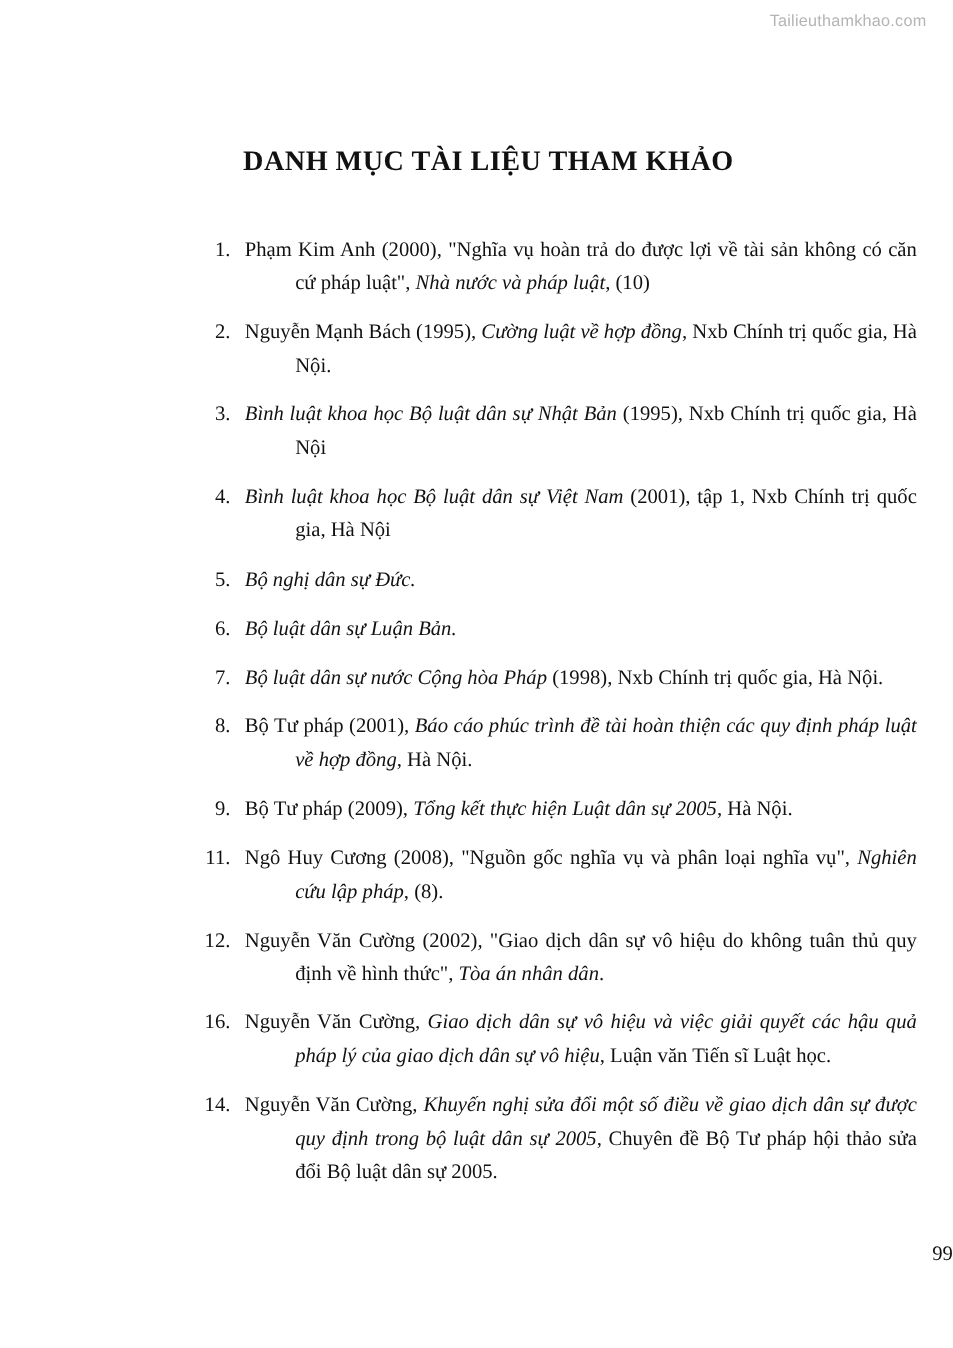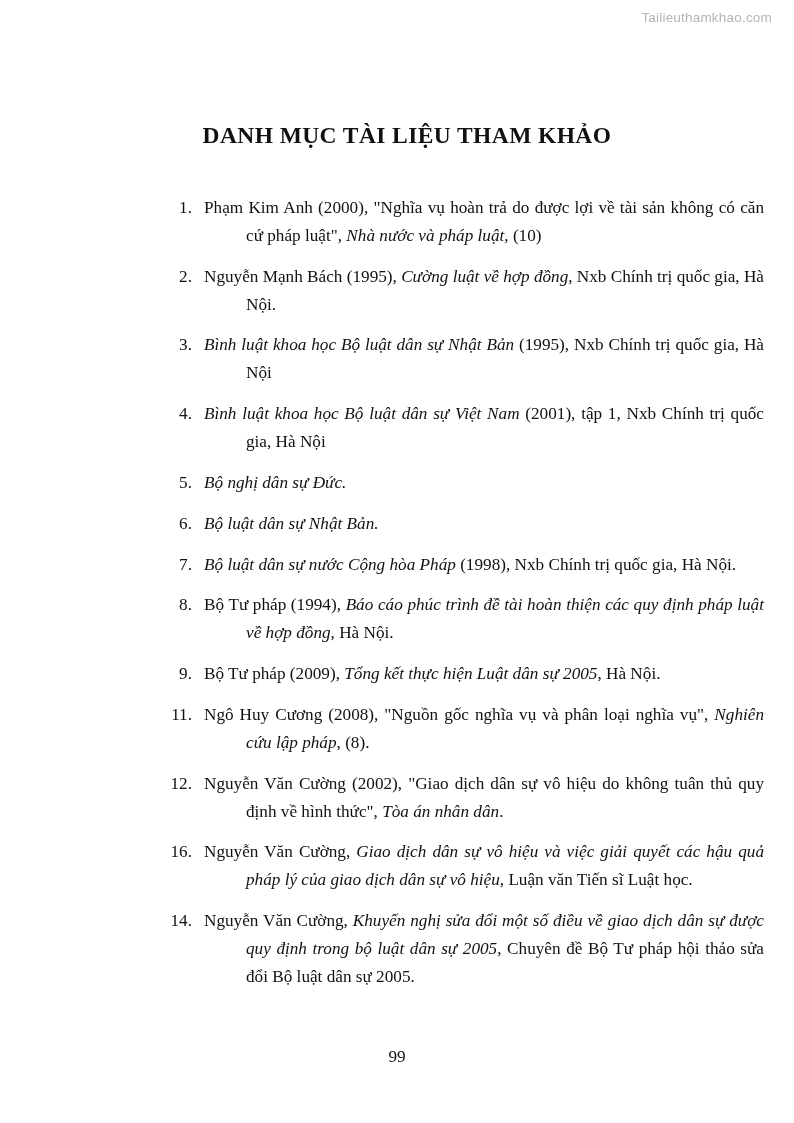--- a/index.html
+++ b/index.html
@@ -93,23 +93,22 @@
   em.t {
     font-style: italic;
   }
 
   
   .page-number {
     position: absolute;
     top: 1035px;
     left: 0;
     width: 794px;
-    text-align: center;
+    text-align: right;
     font-size: 17.2px;
-    margin-top: 12px;
   }
 </style>
 </head>
 <body>
 
 <div class="page">
 
   <div class="watermark">Tailieuthamkhao.com</div>
 
   <h1 class="doc-title">DANH MỤC TÀI LIỆU THAM KHẢO</h1>
@@ -130,29 +129,29 @@
       <li class="ref-item">
         <span class="ref-num">4.</span>
         <span class="ref-body"><em class="t">Bình luật khoa học Bộ luật dân sự Việt Nam</em><span> (2001), tập 1, Nxb Chính trị quốc gia, Hà Nội</span></span>
       </li>
       <li class="ref-item">
         <span class="ref-num">5.</span>
         <span class="ref-body"><em class="t">Bộ nghị dân sự Đức.</em></span>
       </li>
       <li class="ref-item">
         <span class="ref-num">6.</span>
-        <span class="ref-body"><em class="t">Bộ luật dân sự Nhật Bản.</em></span>
+        <span class="ref-body"><em class="t">Bộ luật dân sự Luận Bản.</em></span>
       </li>
       <li class="ref-item">
         <span class="ref-num">7.</span>
         <span class="ref-body"><em class="t">Bộ luật dân sự nước Cộng hòa Pháp</em><span> (1998), Nxb Chính trị quốc gia, Hà Nội.</span></span>
       </li>
       <li class="ref-item">
         <span class="ref-num">8.</span>
-        <span class="ref-body"><span>Bộ Tư pháp (1994), </span><em class="t">Báo cáo phúc trình đề tài hoàn thiện các quy định pháp luật về hợp đồng</em><span>, Hà Nội.</span></span>
+        <span class="ref-body"><span>Bộ Tư pháp (2001), </span><em class="t">Báo cáo phúc trình đề tài hoàn thiện các quy định pháp luật về hợp đồng</em><span>, Hà Nội.</span></span>
       </li>
       <li class="ref-item">
         <span class="ref-num">9.</span>
         <span class="ref-body"><span>Bộ Tư pháp (2009), </span><em class="t">Tổng kết thực hiện Luật dân sự 2005</em><span>, Hà Nội.</span></span>
       </li>
       <li class="ref-item">
         <span class="ref-num">11.</span>
         <span class="ref-body"><span>Ngô Huy Cương (2008), "Nguồn gốc nghĩa vụ và phân loại nghĩa vụ", </span><em class="t">Nghiên cứu lập pháp</em><span>, (8).</span></span>
       </li>
       <li class="ref-item">

